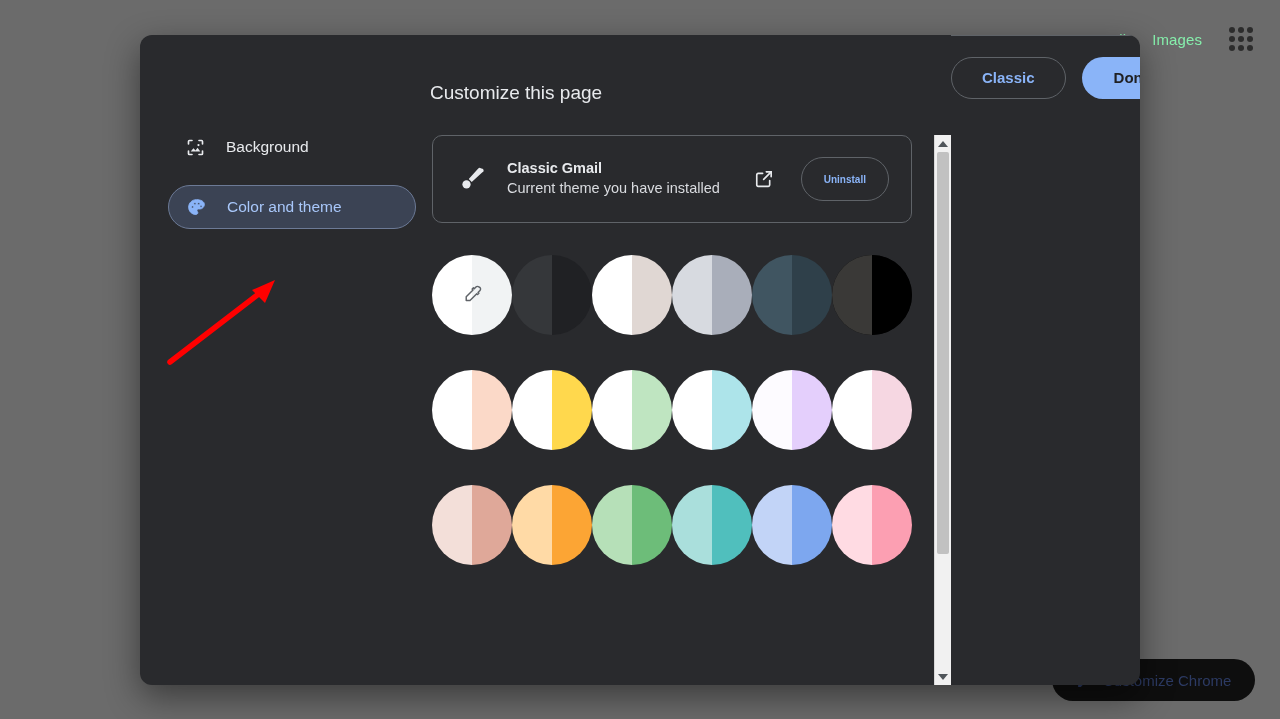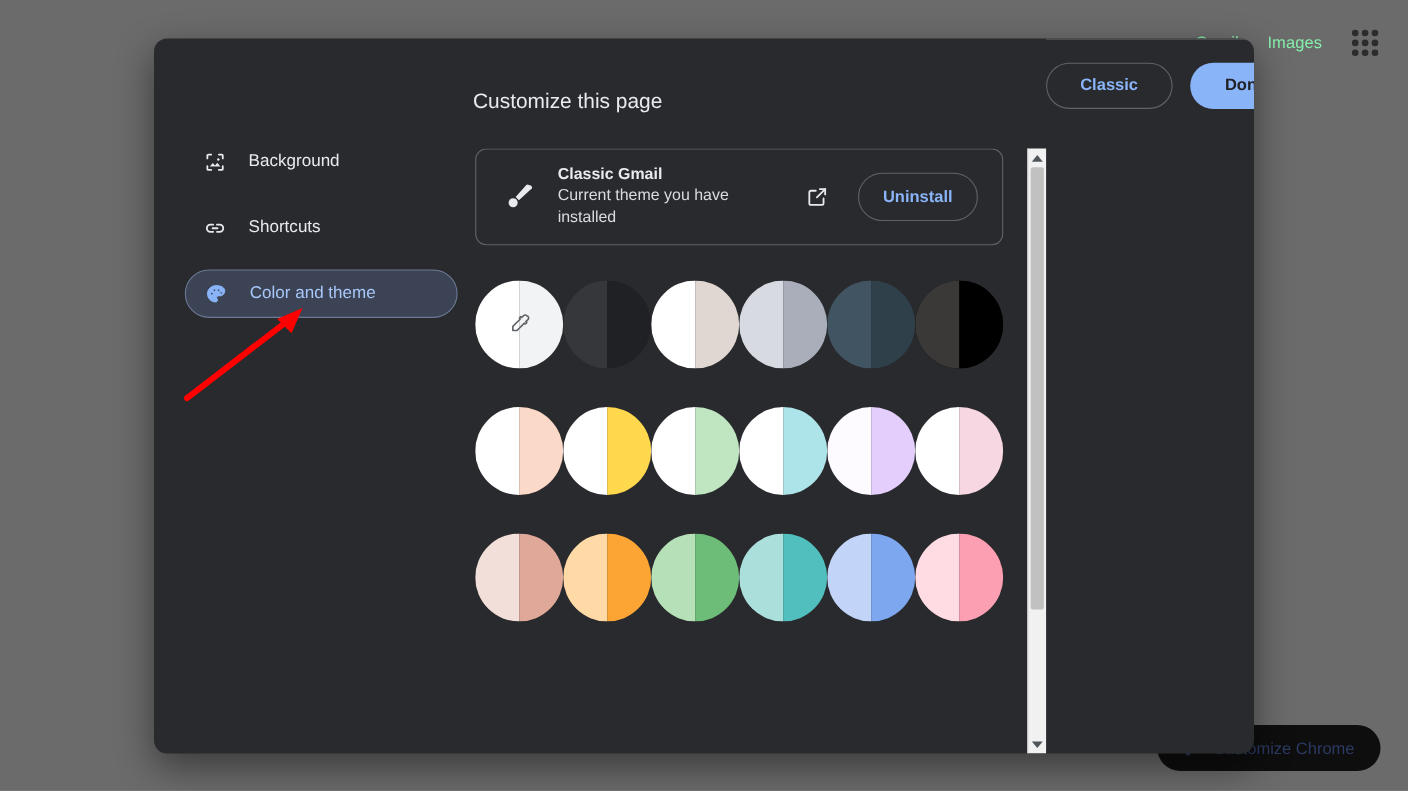--- a/index.html
+++ b/index.html
@@ -112,21 +112,21 @@
   #theme-sub  { color: #dadce0; font-size: 14.5px; line-height: 1.35; }
   #open-ext-btn {
     width: 34px; height: 34px; flex: 0 0 34px;
     display: flex; align-items: center; justify-content: center;
     border-radius: 50%; cursor: pointer;
   }
   #uninstall-btn {
     height: 44px; padding: 0 22px;
     border: 1px solid #5f6368; border-radius: 22px;
     background: transparent; color: #8ab4f8;
-    font-size: 15px; font-weight: bold; cursor: pointer;
+    font-size: 10px; font-weight: bold; cursor: pointer;
     font-family: "Liberation Sans", sans-serif;
   }
 
   
   #swatch-grid {
     margin-top: 32px;
     display: grid;
     grid-template-columns: repeat(6, 1fr);
     row-gap: 35px;
     justify-items: center;
@@ -223,30 +223,20 @@
           <span class="nav-ico">
             <svg width="21" height="21" viewBox="0 0 24 24" fill="none" stroke="#e8eaed" stroke-width="1.9" stroke-linecap="round">
               <path d="M4 8V5a1 1 0 0 1 1-1h3M16 4h3a1 1 0 0 1 1 1v3M20 16v3a1 1 0 0 1-1 1h-3M8 20H5a1 1 0 0 1-1-1v-3"></path>
               <path d="M6.5 16.5l3.2-3.6 2.3 2.4 2.3-2.9 3.2 4.1z" fill="#e8eaed" stroke="none"></path>
               <circle cx="15.4" cy="9.2" r="1.25" fill="#e8eaed" stroke="none"></circle>
             </svg>
           </span>
           <span>Background</span>
         </div>
 
-        <div class="nav-item">
-          <span class="nav-ico">
-            <svg width="21" height="21" viewBox="0 0 24 24" fill="none" stroke="#e8eaed" stroke-width="1.9" stroke-linecap="round">
-              <path d="M9.5 12h5"></path>
-              <path d="M10 8.3H7.2A3.7 3.7 0 0 0 3.5 12a3.7 3.7 0 0 0 3.7 3.7H10"></path>
-              <path d="M14 8.3h2.8A3.7 3.7 0 0 1 20.5 12a3.7 3.7 0 0 1-3.7 3.7H14"></path>
-            </svg>
-          </span>
-          <span>Shortcuts</span>
-        </div>
 
         <div class="nav-item selected">
           <span class="nav-ico">
             <svg width="21" height="21" viewBox="0 0 24 24">
               <path d="M12 3c-5 0-9 3.8-9 8.6 0 4.7 3.7 8.4 8.3 8.4 1.3 0 2.2-.9 2.2-2 0-.5-.2-1-.5-1.3-.3-.4-.5-.8-.5-1.2 0-1 .8-1.8 1.8-1.8h1.6C18.6 13.7 21 11.4 21 8.4 21 5.2 17 3 12 3z" fill="#8ab4f8"></path>
               <circle cx="7.6" cy="11.4" r="1.25" fill="#292a2d"></circle>
               <circle cx="10.2" cy="7.7" r="1.25" fill="#292a2d"></circle>
               <circle cx="14.6" cy="7.7" r="1.25" fill="#292a2d"></circle>
               <circle cx="17.2" cy="10.6" r="1.2" fill="#292a2d"></circle>
             </svg>

